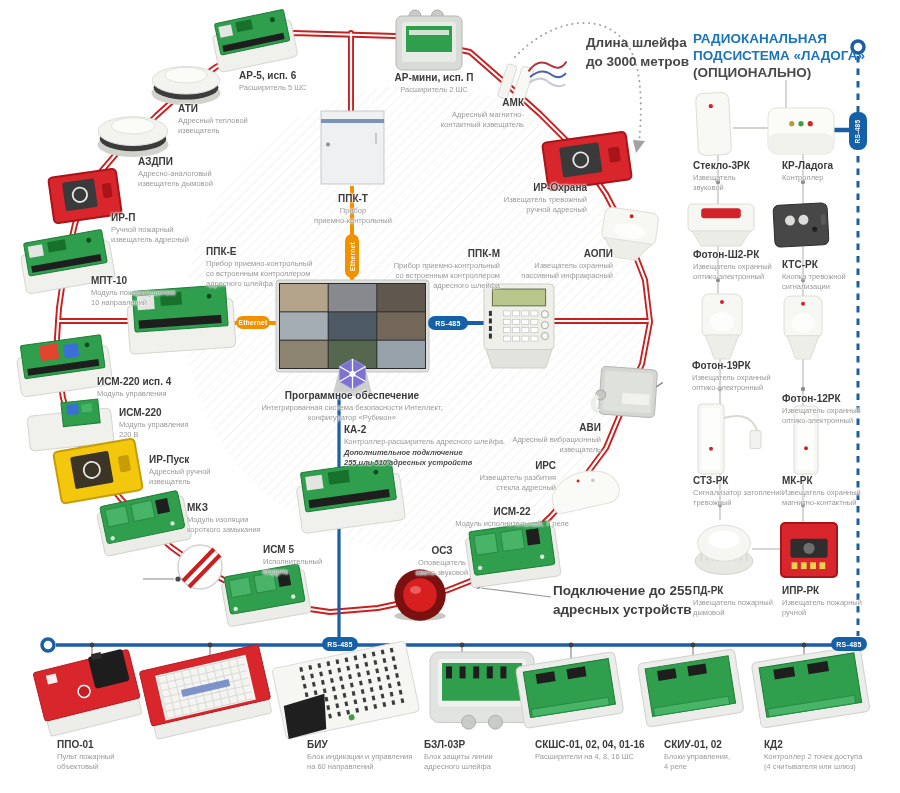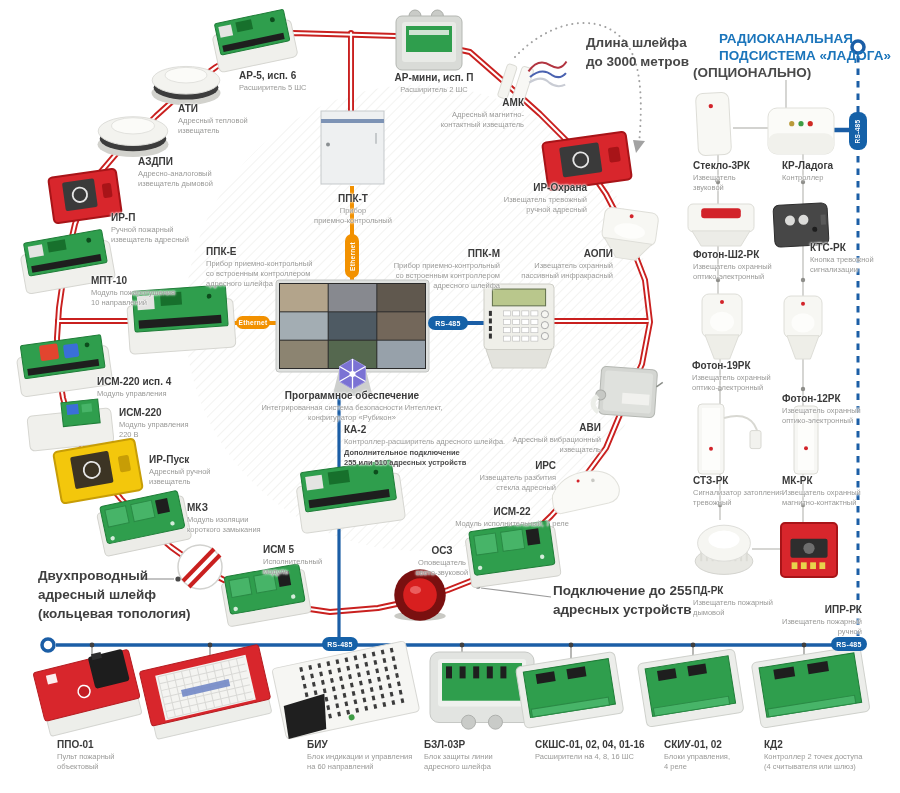--- a/index.html
+++ b/index.html
@@ -6,28 +6,28 @@
   .stage{position:relative;width:900px;height:793px;background:#fff;overflow:hidden;
          font-family:"Liberation Sans",sans-serif;}
   svg.base{position:absolute;left:0;top:0;z-index:1;}
   #devices,#labels{position:absolute;left:0;top:0;width:100%;height:100%;z-index:2;pointer-events:none;}
   #labels{z-index:3;}
   .device{position:absolute;}
   .dev-label{position:absolute;line-height:1.2;white-space:pre-line;
      text-shadow:0 0 2px #fff,0 0 2px #fff,0 0 3px #fff;}
   .dev-label .nm{font-weight:bold;font-size:10px;color:#3a3a3a;}
   .dev-label .ds{font-size:7.5px;color:#9a9a98;line-height:1.3;margin-top:1px;}
-  .dev-label .bd{font-size:7.5px;color:#4a4a4a;font-weight:bold;line-height:1.3;margin-top:1px;}
+  .dev-label .bd{font-size:7.5px;color:#4a4a4a;font-weight:bold;line-height:1.3;margin-top:1px;font-style:italic;}
   .al-C{transform:translateX(-50%);text-align:center;}
   .al-R{transform:translateX(-100%);text-align:right;}
   .ann{position:absolute;font-weight:bold;color:#474747;font-size:13.5px;line-height:1.42;
        white-space:pre-line;z-index:4;}
   .radio-title{position:absolute;left:693px;top:31px;z-index:4;font-weight:bold;
        font-size:13.5px;line-height:1.25;}
-  .radio-title .t1{color:#1b75bb;margin-left:26px;}
+  .radio-title .t1{color:#1b75bb;}
   .radio-title .t3{color:#4a4a4a;}
   .pill{position:absolute;background:#1561a8;color:#fff;font-weight:bold;font-size:7px;
         display:flex;align-items:center;justify-content:center;border-radius:8px;
         letter-spacing:.3px;z-index:5;}
   .pill.orange{background:#f29100;}
   .pill-v span{transform:rotate(-90deg);white-space:nowrap;}
 </style>
 </head>
 <body>
 
@@ -608,54 +608,51 @@
 адресного шлейфа</div></div>
       <div class="dev-label al-C" style="left: 352px; top: 390px;"><div class="nm">Программное обеспечение</div><div class="ds">Интегрированная система безопасности Интеллект,
 конфигуратор «Рубикон»</div></div>
       <div class="dev-label " style="left: 344px; top: 424px;"><div class="nm">КА-2</div><div class="ds">Контроллер-расширитель адресного шлейфа.</div><div class="bd">Дополнительное подключение
 255 или 510 адресных устройств</div></div>
       <div class="dev-label " style="left: 693px; top: 160px;"><div class="nm">Стекло-3РК</div><div class="ds">Извещатель
 звуковой</div></div>
       <div class="dev-label " style="left: 782px; top: 160px;"><div class="nm">КР-Ладога</div><div class="ds">Контроллер</div></div>
       <div class="dev-label " style="left: 693px; top: 249px;"><div class="nm">Фотон-Ш2-РК</div><div class="ds">Извещатель охранный
 оптико-электронный</div></div>
-      <div class="dev-label " style="left: 782px; top: 242px; margin-left: 28px;"><div class="nm">КТС-РК</div><div class="ds">Кнопка тревожной
+      <div class="dev-label " style="left: 782px; top: 259px;"><div class="nm">КТС-РК</div><div class="ds">Кнопка тревожной
 сигнализации</div></div>
       <div class="dev-label " style="left: 692px; top: 360px;"><div class="nm">Фотон-19РК</div><div class="ds">Извещатель охранный
 оптико-электронный</div></div>
       <div class="dev-label " style="left: 782px; top: 360px; margin-top: 33px;"><div class="nm">Фотон-12РК</div><div class="ds">Извещатель охранный
 оптико-электронный</div></div>
       <div class="dev-label " style="left: 693px; top: 475px;"><div class="nm">СТЗ-РК</div><div class="ds">Сигнализатор затопления
 тревожный</div></div>
       <div class="dev-label " style="left: 782px; top: 475px;"><div class="nm">МК-РК</div><div class="ds">Извещатель охранный
 магнитно-контактный</div></div>
       <div class="dev-label " style="left: 693px; top: 585px;"><div class="nm">ПД-РК</div><div class="ds">Извещатель пожарный
 дымовой</div></div>
-      <div class="dev-label " style="left: 782px; top: 604px; text-align: right;"><div class="nm">ИПР-РК</div><div class="ds">Извещатель пожарный
+      <div class="dev-label " style="left: 782px; top: 585px;"><div class="nm">ИПР-РК</div><div class="ds">Извещатель пожарный
 ручной</div></div>
       <div class="dev-label " style="left: 57px; top: 739px;"><div class="nm">ППО-01</div><div class="ds">Пульт пожарный
 объектовый</div></div>
       <div class="dev-label " style="left: 164px; top: 758px; margin-top: 47px;"><div class="nm">ППД-01</div><div class="ds">Пульт пожаротушения
 диспетчерский на 8 направлений</div></div>
       <div class="dev-label " style="left: 307px; top: 739px;"><div class="nm">БИУ</div><div class="ds">Блок индикации и управления
 на 60 направлений</div></div>
       <div class="dev-label " style="left: 424px; top: 739px;"><div class="nm">БЗЛ-03Р</div><div class="ds">Блок защиты линии
 адресного шлейфа</div></div>
       <div class="dev-label " style="left: 535px; top: 739px;"><div class="nm">СКШС-01, 02, 04, 01-16</div><div class="ds">Расширители на 4, 8, 16 ШС</div></div>
       <div class="dev-label " style="left: 664px; top: 739px;"><div class="nm">СКИУ-01, 02</div><div class="ds">Блоки управления,
 4 реле</div></div>
       <div class="dev-label " style="left: 764px; top: 739px;"><div class="nm">КД2</div><div class="ds">Контроллер 2 точек доступа
 (4 считывателя или шлюз)</div></div>
     </div>
 
   <div class="ann" style="left:586px;top:33px;">Длина шлейфа
 до 3000 метров</div>
-  <div class="ann" style="left:38px;top:566px;color:#3f3f3f;">Двухпроводный
-адресный шлейф
-(кольцевая топология)</div>
   <div class="ann" style="left:553px;top:581px;color:#3f3f3f;">Подключение до 255
 адресных устройств</div>
 
   <div class="radio-title">
     <div class="t1">РАДИОКАНАЛЬНАЯ</div>
     <div class="t1">ПОДСИСТЕМА «ЛАДОГА»</div>
     <div class="t3">(ОПЦИОНАЛЬНО)</div>
   </div>
 
   <div class="pill orange" style="left:236px;top:316px;width:34px;height:13px;font-size:6.5px;">Ethernet</div>

